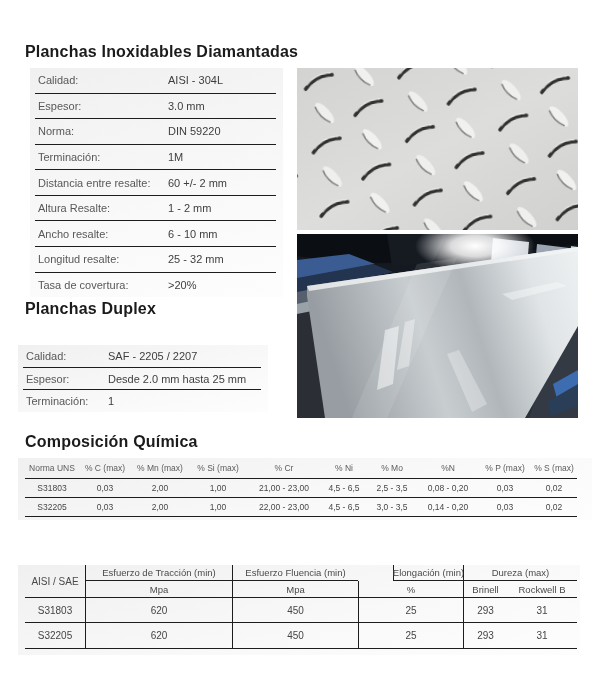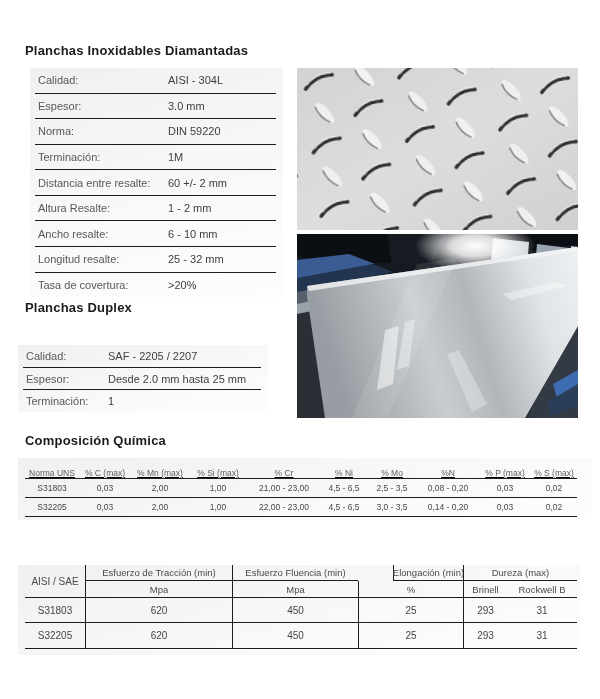--- a/index.html
+++ b/index.html
@@ -1,18 +1,18 @@
 <!DOCTYPE html>
 <html><head>
 <meta charset="utf-8">
 <style>
   html,body{margin:0;padding:0;background:#ffffff;}
   .page{position:relative;width:600px;height:699px;background:#ffffff;overflow:hidden;
         font-family:"Liberation Sans", sans-serif;}
-  .h{position:absolute;margin:0;font-size:13px;font-weight:700;color:#1b1b1b;letter-spacing:.2px;}
+  .h{position:absolute;margin:0;font-size:16px;font-weight:700;color:#1b1b1b;letter-spacing:.2px;}
   #h-diamantadas{left:25px;top:43px;}
   #h-duplex{left:25px;top:300px;}
   #h-composicion{left:25px;top:433px;}
   #h-propiedades{left:25px;top:540px;}
 
   .panel{position:absolute;background:linear-gradient(165deg,#f0f0f0 0%,#f9f9f9 60%,#fdfdfd 100%);}
 
   
   #tbl-diamantadas{left:30px;top:68px;width:253px;height:229px;display:flex;flex-direction:column;}
   #tbl-duplex{left:18px;top:345px;width:250px;height:67px;display:flex;flex-direction:column;}
@@ -23,21 +23,21 @@
   #tbl-duplex .spec-label{width:82px;}
   .spec-value{font-size:11px;color:#3e3e3e;}
 
   
   .photo{position:absolute;line-height:0;}
   #photo-diamond{left:297px;top:68px;width:281px;height:162px;}
   #photo-sheets{left:297px;top:234px;width:281px;height:184px;}
 
   
   #tbl-chem{left:18px;top:458px;width:574px;height:62px;padding:0 15px 0 7px;box-sizing:border-box;}
-  .chem-head{height:20px;display:flex;align-items:flex-end;border-bottom:1px solid #1d1d1d;text-decoration:underline;}
+  .chem-head{height:20px;display:flex;align-items:center;border-bottom:1px solid #1d1d1d;}
   .chem-row{height:18px;display:flex;align-items:center;border-bottom:1px solid #1d1d1d;}
   .cc{text-align:center;font-size:8.5px;color:#474747;white-space:nowrap;}
   .chem-head .cc{color:#5c5c5c;}
   .c0{width:54px;} .c1{width:52px;} .c2{width:58px;} .c3{width:58px;} .c4{width:74px;}
   .c5{width:46px;} .c6{width:50px;} .c7{width:62px;} .c8{width:52px;} .c9{width:46px;}
 
   
   #tbl-mech{left:18px;top:565px;width:562px;height:90px;padding:0 3px 0 7px;box-sizing:border-box;}
   .mech-grid{display:grid;grid-template-columns:60px 147px 126px 105px 44px 70px;
              grid-template-rows:16px 17px 25px 26px;}

